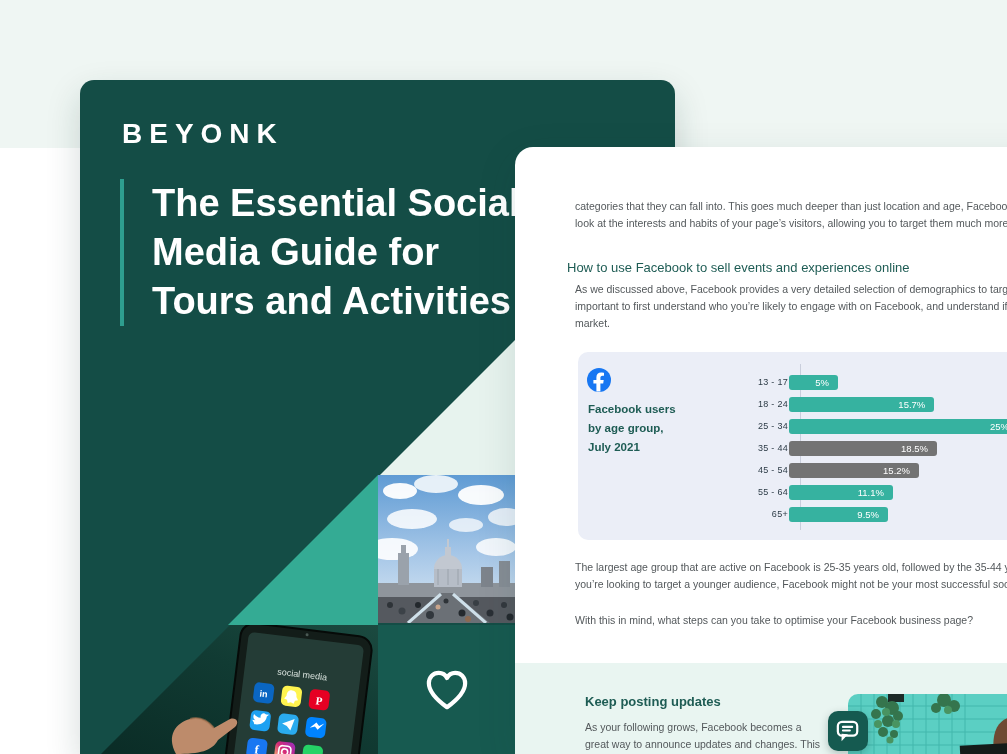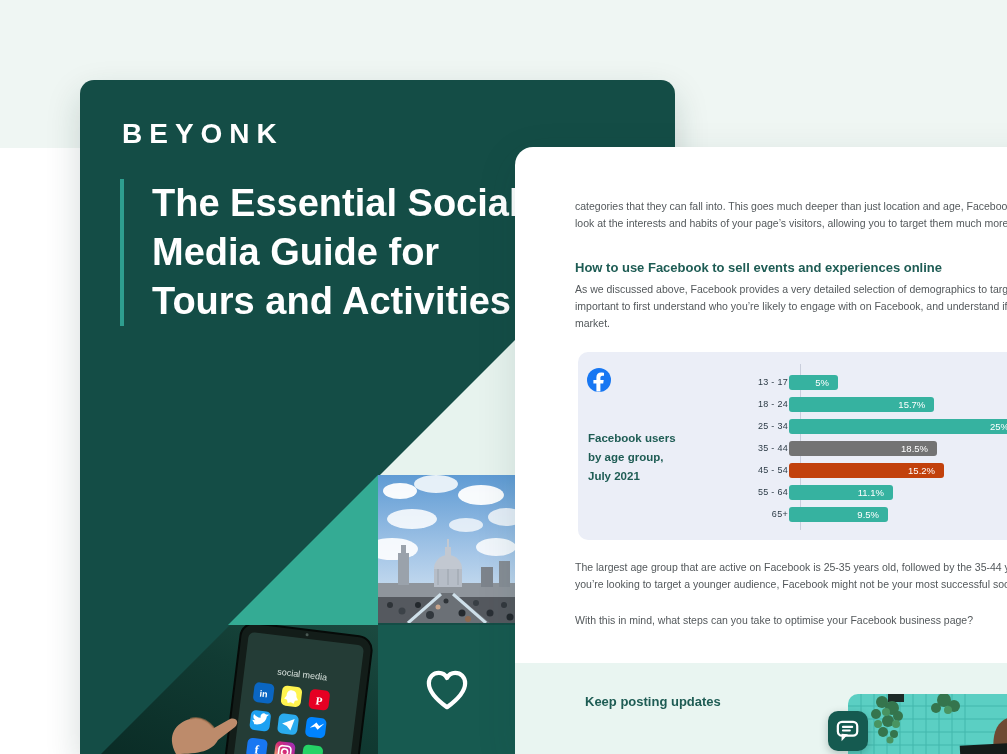--- a/index.html
+++ b/index.html
@@ -22,30 +22,30 @@
   .tri-dark{position:absolute;left:0;top:545px;width:150px;height:129px;background:#144D46;
     clip-path:polygon(0 0,100% 0,14% 100%,0 100%);}
   .heart-square{position:absolute;left:298px;top:545px;width:137px;height:129px;background:#175A50;
     display:flex;align-items:center;justify-content:center;}
 
   
   .doc-panel{position:absolute;left:515px;top:147px;width:560px;height:607px;background:#fff;
     border-radius:18px 0 0 0;z-index:2;overflow:hidden;box-shadow:0 12px 40px rgba(20,60,55,.12);}
   .body-text{font-size:10.5px;line-height:17px;color:#53585B;}
   .body-text .line{white-space:nowrap;height:17px;}
-  .doc-h2{position:absolute;left:60px;top:113px;font-size:13px;font-weight:bold;color:#1E5C54;white-space:nowrap;}
+  .doc-h2{position:absolute;left:52px;top:113px;font-size:13px;font-weight:normal;color:#1E5C54;white-space:nowrap;}
   .para1{position:absolute;left:60px;top:51px;}
   .para2{position:absolute;left:60px;top:134px;}
   .para3{position:absolute;left:60px;top:412px;}
   .para4{position:absolute;left:60px;top:465px;}
 
   
   .chart-card{position:absolute;left:63px;top:205px;width:470px;height:188px;background:#EBEEF7;border-radius:10px;}
   .fb-badge{position:absolute;left:9px;top:16px;width:24px;height:24px;}
-  .chart-caption{position:absolute;left:10px;top:48px;font-size:11.5px;line-height:19px;font-weight:600;color:#1E5C54;margin-top:29px;}
+  .chart-caption{position:absolute;left:10px;top:48px;font-size:11.5px;line-height:19px;font-weight:600;color:#1E5C54;}
   .chart-axis{position:absolute;left:222px;top:12px;width:1px;height:166px;background:#C9CEDC;}
   .chart-rows{position:absolute;left:0;top:19px;right:0;}
   .crow{height:22px;display:flex;align-items:center;}
   .clab{width:210px;text-align:right;padding-right:1px;font-size:9px;letter-spacing:.3px;color:#2C3B46;}
   .cbar{height:15px;border-radius:3px;display:flex;align-items:center;justify-content:flex-end;
     padding-right:9px;box-sizing:border-box;}
   .cval{color:#fff;font-size:9.5px;white-space:nowrap;}
 
   
   .mint-section{position:absolute;left:0;top:516px;width:560px;height:91px;background:#E9F5F1;}
@@ -220,21 +220,21 @@
             </div>
           </div>
           <div class="crow">
             <div class="clab">35 - 44</div>
             <div class="cbar" style="width: 148px; background: #737373; padding-left: 26px;">
               <span class="cval">18.5%</span>
             </div>
           </div>
           <div class="crow">
             <div class="clab">45 - 54</div>
-            <div class="cbar" style="width: 155px; background: #c2410c;">
+            <div class="cbar" style="width: 130px; background: #737373;">
               <span class="cval">15.2%</span>
             </div>
           </div>
           <div class="crow">
             <div class="clab">55 - 64</div>
             <div class="cbar" style="width: 103.9px; background: rgb(54, 178, 160);">
               <span class="cval">11.1%</span>
             </div>
           </div>
           <div class="crow">
@@ -250,20 +250,24 @@
       <div class="line">The largest age group that are active on Facebook is 25-35 years old, followed by the 35-44 years old group. If</div>
       <div class="line">you’re looking to target a younger audience, Facebook might not be your most successful social media platform.</div>
     </div>
 
     <div class="para4 body-text">
       <div class="line">With this in mind, what steps can you take to optimise your Facebook business page?</div>
     </div>
 
     <div class="mint-section">
       <div class="mint-h3">Keep posting updates</div>
+      <div class="mint-para body-text">
+        <div class="line">As your following grows, Facebook becomes a</div>
+        <div class="line">great way to announce updates and changes. This</div>
+      </div>
 
       <div class="photo-woman">
         <svg width="227" height="61" viewBox="0 0 227 61">
           <rect width="227" height="61" fill="#5bcfc3"></rect>
           <g stroke="#43b7ac" stroke-width="1">
             <line x1="13" y1="0" x2="13" y2="61"></line>
               <line x1="26" y1="0" x2="26" y2="61"></line>
               <line x1="39" y1="0" x2="39" y2="61"></line>
             <line x1="52" y1="0" x2="52" y2="61"></line>
               <line x1="65" y1="0" x2="65" y2="61"></line>

